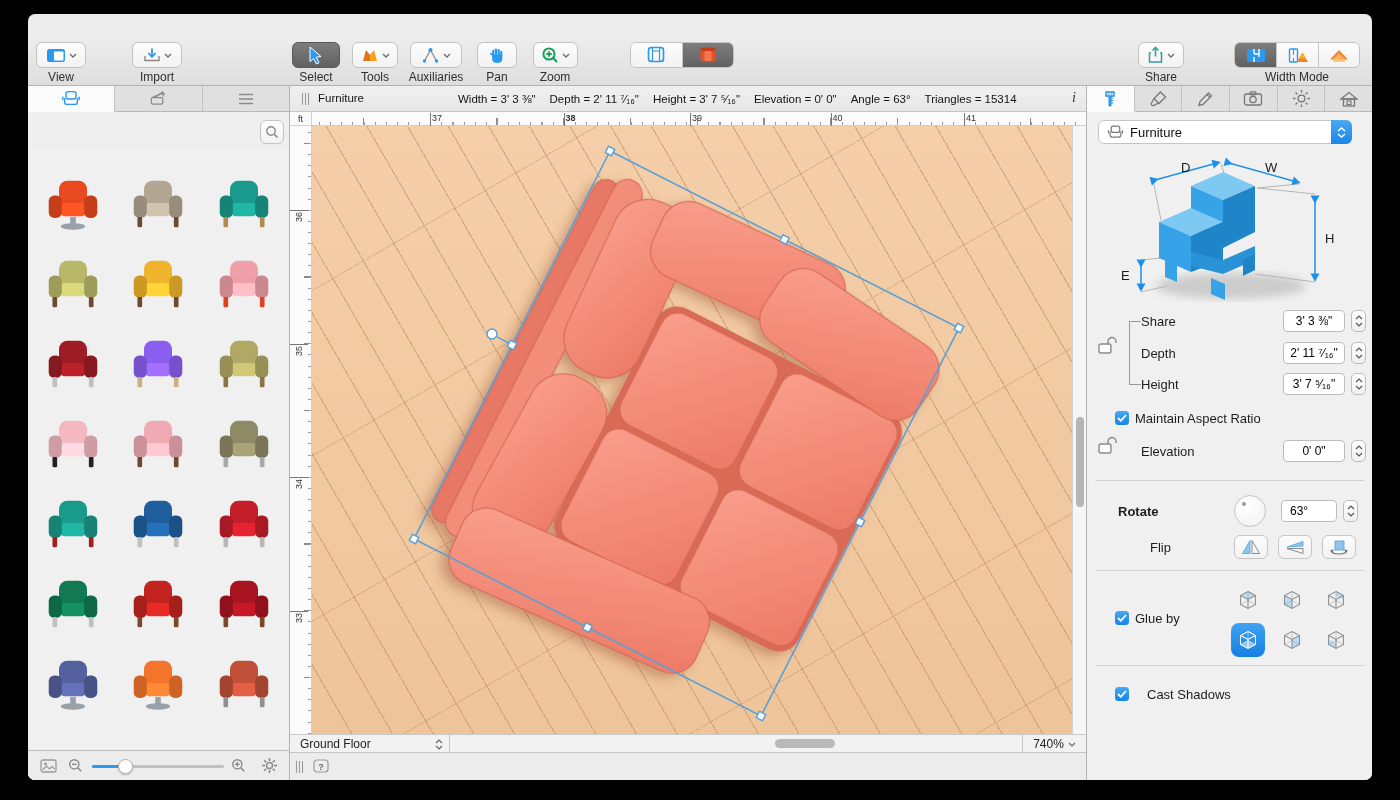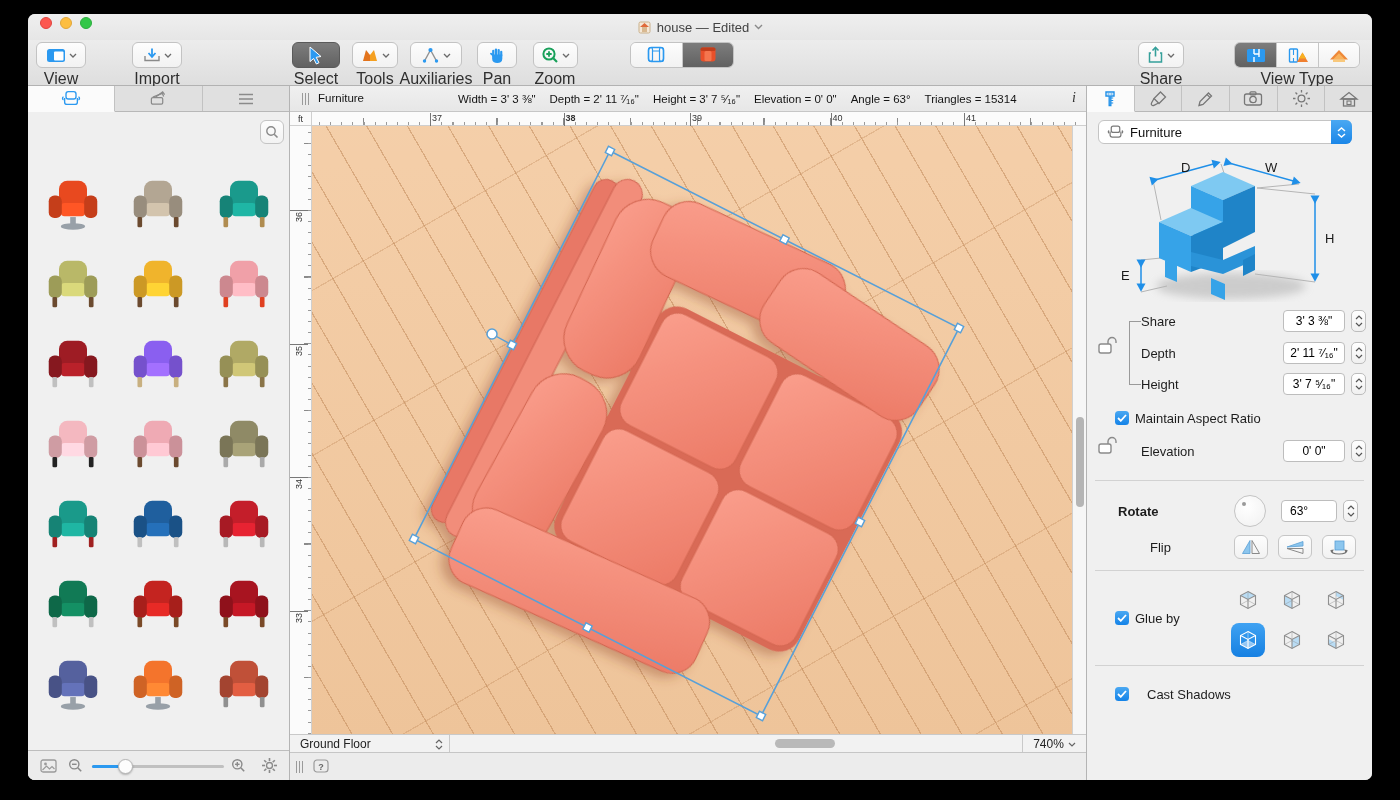--- a/index.html
+++ b/index.html
@@ -13,21 +13,21 @@
   .titlebar{position:absolute;left:0;top:0;right:0;height:26px;background:linear-gradient(#efefef,#e6e6e6);}
   .tl{position:absolute;top:3px;width:12px;height:12px;border-radius:50%;}
   .title-wrap{position:absolute;left:0;right:0;top:0;height:26px;display:flex;align-items:center;justify-content:center;gap:5px;
     font-size:13px;color:#424242;font-weight:500;}
 
   
   .toolbar{position:absolute;left:0;top:26px;right:0;height:46px;background:linear-gradient(#ececec,#dedede);border-bottom:1px solid #b2b2b2;}
   .tbtn{position:absolute;top:2px;height:26px;border:1px solid #c3c3c3;border-radius:6px;
     background:linear-gradient(#fdfdfd,#f2f2f2);display:flex;align-items:center;justify-content:center;gap:3px;}
   .tbtn.dark{background:linear-gradient(#7d7d7d,#616161);border-color:#5a5a5a;}
-  .tlabel{position:absolute;top:30px;font-size:16px;color:#2f2f2f;text-align:center;transform:translateX(-50%);white-space:nowrap;}
+  .tlabel{position:absolute;top:30px;font-size:12px;color:#2f2f2f;text-align:center;transform:translateX(-50%);white-space:nowrap;}
   .seg{position:absolute;top:2px;height:26px;border:1px solid #c3c3c3;border-radius:6px;display:flex;overflow:hidden;}
   .seg .sg{height:100%;display:flex;align-items:center;justify-content:center;background:linear-gradient(#fdfdfd,#f2f2f2);}
   .seg .sg+.sg{border-left:1px solid #c6c6c6;}
   .seg .sg.dark{background:linear-gradient(#7d7d7d,#616161);}
 
   
   .left-panel{position:absolute;left:0;top:72px;width:262px;bottom:0;background:#efefef;border-right:1px solid #b4b4b4;}
   .center{position:absolute;left:262px;top:72px;width:796px;bottom:0;background:#fff;}
   .right-panel{position:absolute;right:0;top:72px;width:286px;bottom:0;background:#f0f0f0;border-left:1px solid #b4b4b4;}
 
@@ -99,36 +99,20 @@
   .typebtn{position:absolute;left:27px;top:663px;width:238px;height:23px;border:1px solid #c6c6c6;border-radius:7px;
     background:linear-gradient(#fff,#f4f4f4);font-size:13px;color:#1a1a1a;display:flex;align-items:center;justify-content:center;}
   .dial{position:absolute;left:147px;top:409px;width:32px;height:32px;border-radius:50%;border:1px solid #c4c4c4;background:radial-gradient(circle at 40% 35%,#fff,#f0f0f0);}
   .dial i{position:absolute;left:7px;top:6px;width:4px;height:4px;border-radius:50%;background:#9a9a9a;}
 </style>
 </head>
 <body>
 
 <div class="window">
 
-  <div class="titlebar">
-    <div class="tl" style="left:12px;background:#fc5850;border:1px solid #e0443e;"></div>
-    <div class="tl" style="left:32px;background:#fdbe40;border:1px solid #e0a63a;"></div>
-    <div class="tl" style="left:52px;background:#33c748;border:1px solid #2cad3e;"></div>
-    <div class="title-wrap">
-      <svg width="15" height="14" viewBox="0 0 15 14">
-        <rect x="2" y="2" width="11" height="11" rx="1.5" fill="#f5e8d8" stroke="#c9b08a"></rect>
-        <polygon points="3,7 7.5,3 12,7" fill="#e06a3a"></polygon>
-        <rect x="5" y="7" width="5" height="5" fill="#d8b890"></rect>
-      </svg>
-      <span>house — Edited</span>
-      <svg width="9" height="6" viewBox="0 0 9 6">
-          <path d="M1 1l3.5 3.5L8 1" fill="none" stroke="#8a8a8a" stroke-width="1.4"></path>
-        </svg>
-    </div>
-  </div>
 
   <div class="toolbar">
     <div class="tbtn" style="left:8px;width:50px;">
       <svg width="20" height="15" viewBox="0 0 20 15">
         <rect x="1" y="1" width="18" height="13" rx="2.5" fill="#2b99f0"></rect>
         <rect x="8" y="3.5" width="9.5" height="9" rx="1" fill="#fff"></rect>
       </svg>
       <svg width="8" height="5" viewBox="0 0 8 5">
           <path d="M1 1l3 3 3-3" fill="none" stroke="#6a6a6a" stroke-width="1.3"></path>
         </svg>
@@ -253,21 +237,21 @@
         </svg>
       </div>
       <div class="sg" style="width:42px;">
         <svg width="22" height="17" viewBox="0 0 22 17">
           <polygon points="2,12.5 11,3 20,12.5" fill="#ee8838"></polygon>
           <polygon points="5,12.5 11,6.2 17,12.5" fill="#f8b25c"></polygon>
           <rect x="5" y="12.5" width="12" height="2.5" fill="#f8c87c"></rect>
         </svg>
       </div>
     </div>
-    <div class="tlabel" style="left:1269px;">View Type</div>
+    <div class="tlabel" style="left:1269px;">Width Mode</div>
   </div>
 
   <div class="left-panel">
     <div class="tabbar">
       <div class="tab sel">
         <svg width="20" height="17" viewBox="0 0 22 18">
           <rect x="5.5" y="1.5" width="11" height="8" rx="2.5" fill="none" stroke="#2b99f0" stroke-width="1.5"></rect>
           <path d="M4 8.5v4.5c0 1.6 1.2 2.5 2.8 2.5h8.4c1.6 0 2.8-.9 2.8-2.5V8.5" fill="none" stroke="#2b99f0" stroke-width="1.5"></path>
           <path d="M2.8 7.2c-1.5.4-1.5 2.8 0 3.2M19.2 7.2c1.5.4 1.5 2.8 0 3.2" fill="none" stroke="#2b99f0" stroke-width="1.5"></path>
         </svg>

